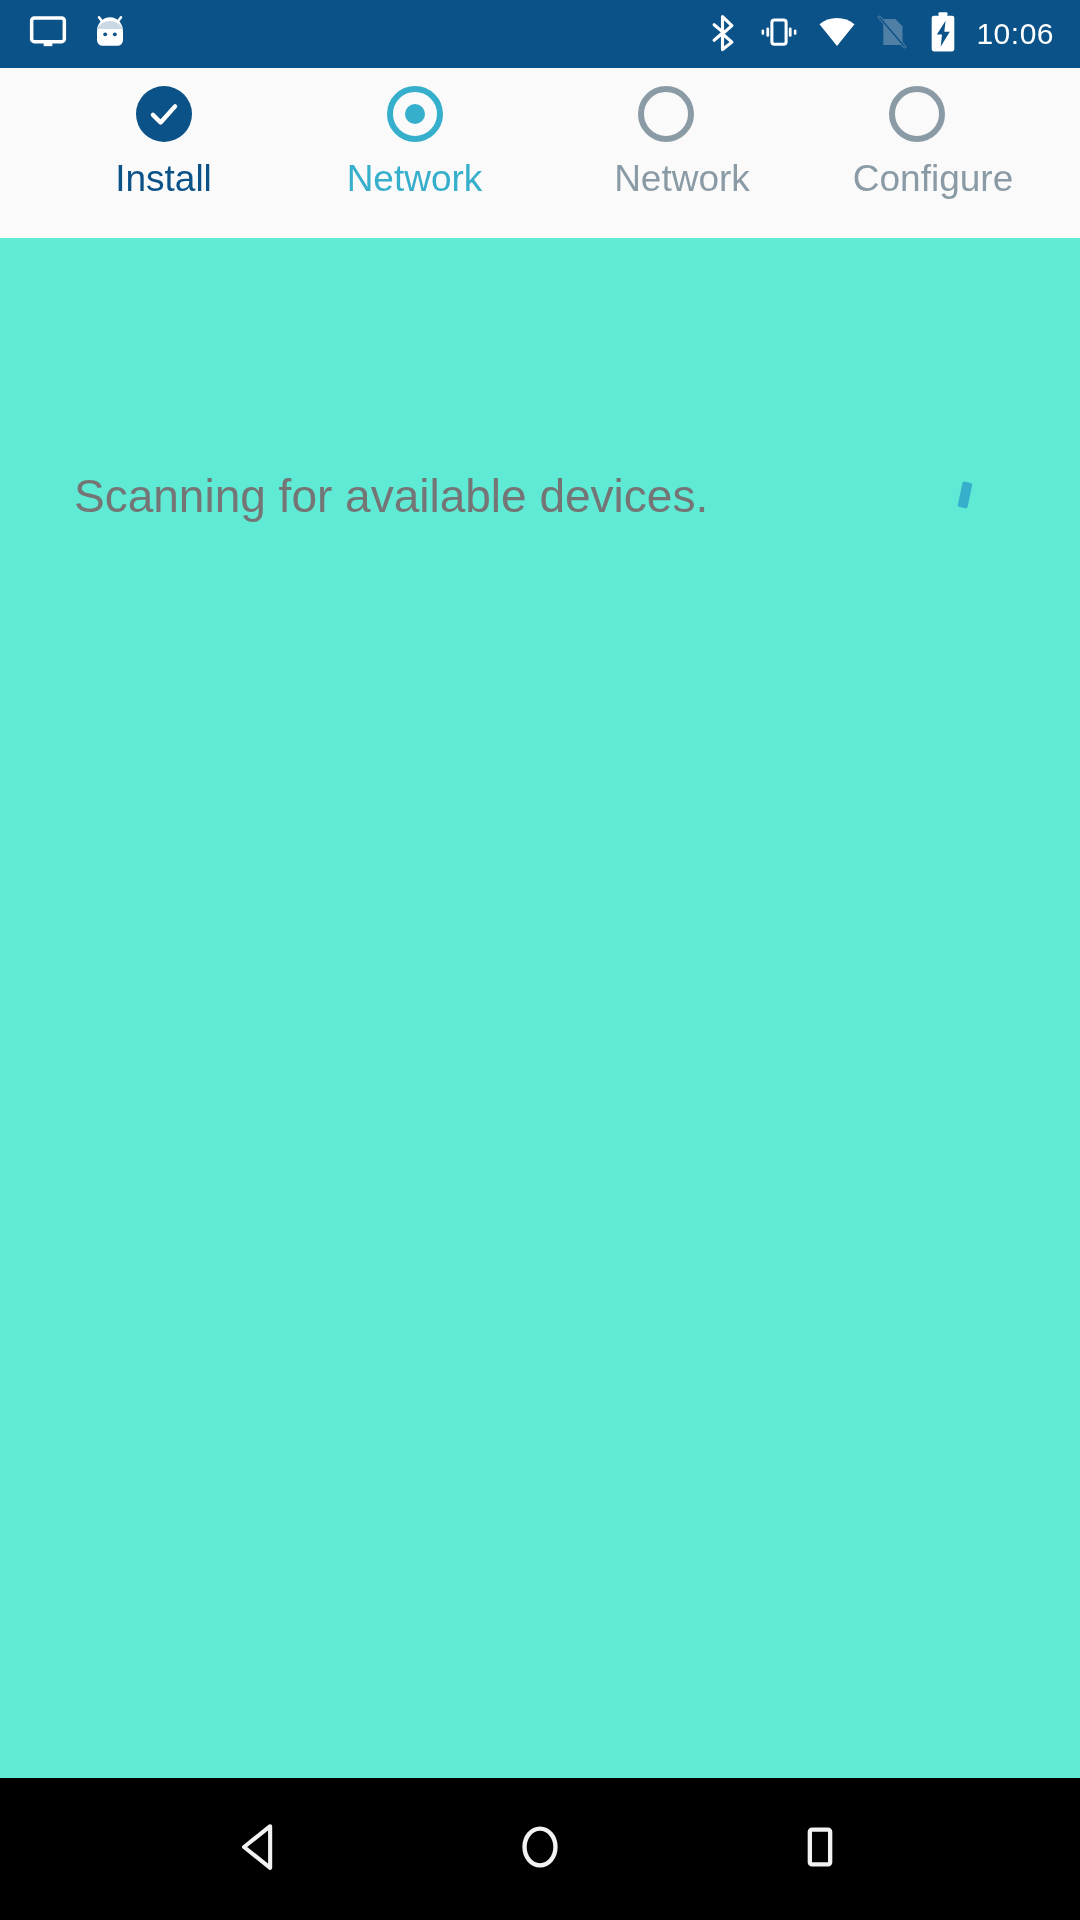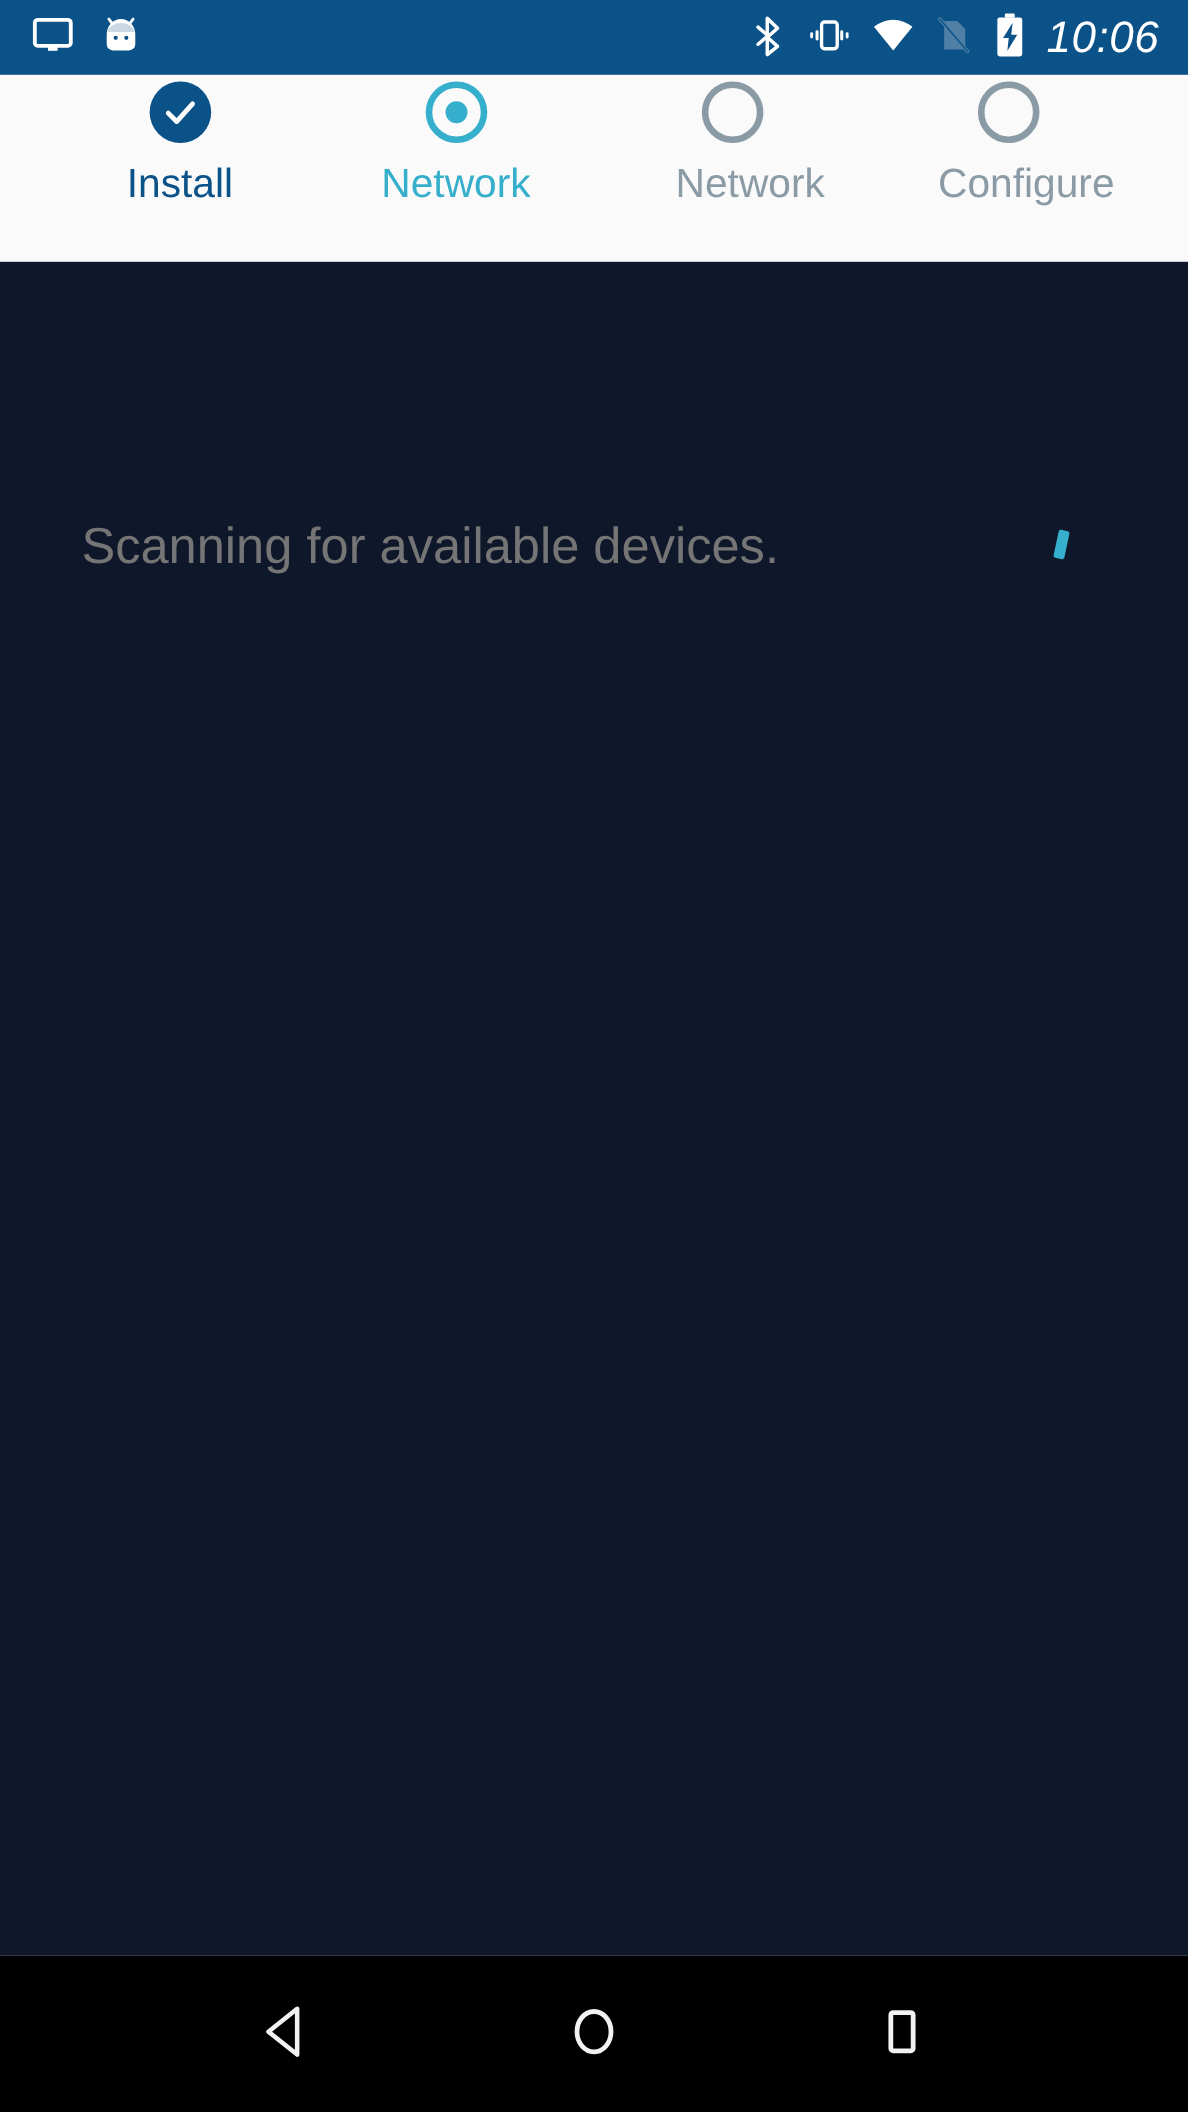--- a/index.html
+++ b/index.html
@@ -21,33 +21,32 @@
     height:68px; width:100%;
     background:#0B5288;
     display:flex; align-items:center;
     padding:0 26px 0 28px;
     flex:0 0 auto;
   }
   .sb-left { display:flex; align-items:center; gap:22px; }
   .sb-spacer { flex:1 1 auto; }
   .sb-right { display:flex; align-items:center; gap:16px; }
   .sb-clock {
-    color:#FFFFFF; font-size:40px; font-weight:400;
+    color:#FFFFFF; font-size:30px; font-weight:400;
     letter-spacing:0.5px; 
     font-family:"Liberation Sans", sans-serif;
-    font-style:italic;
   }
   .sb-icon { display:block; }
 
   
   .stepper {
     flex:0 0 auto;
     width:100%; height:170px;
     position:relative;
-    padding-top:6px;
+    padding-top:18px;
   }
   .steps-row {
     display:flex; width:100%;
     padding:0 38px;
   }
   .step {
     flex:1 1 0;
     display:flex; flex-direction:column;
     align-items:center; gap:16px;
     cursor:pointer;
@@ -70,21 +69,21 @@
   }
   .step-label.done   { color:#0B5288; }
   .step-label.active { color:#35AFCB; }
   .step-label.todo   { color:#8A9BA6;margin-left:33px; }
 
   
   .content {
     flex:1 1 auto;
     position:relative;
     width:100%;
-    background:#0f172a;
+    background:#5eead4;
   }
   .scan-row {
     position:absolute;
     left:0; right:0; top:228px;
     display:flex; align-items:center;
     padding:0 74px 0 74px;
   }
   .scan-text {
     font-size:46px; line-height:56px;
     color:#757575; font-weight:400;

